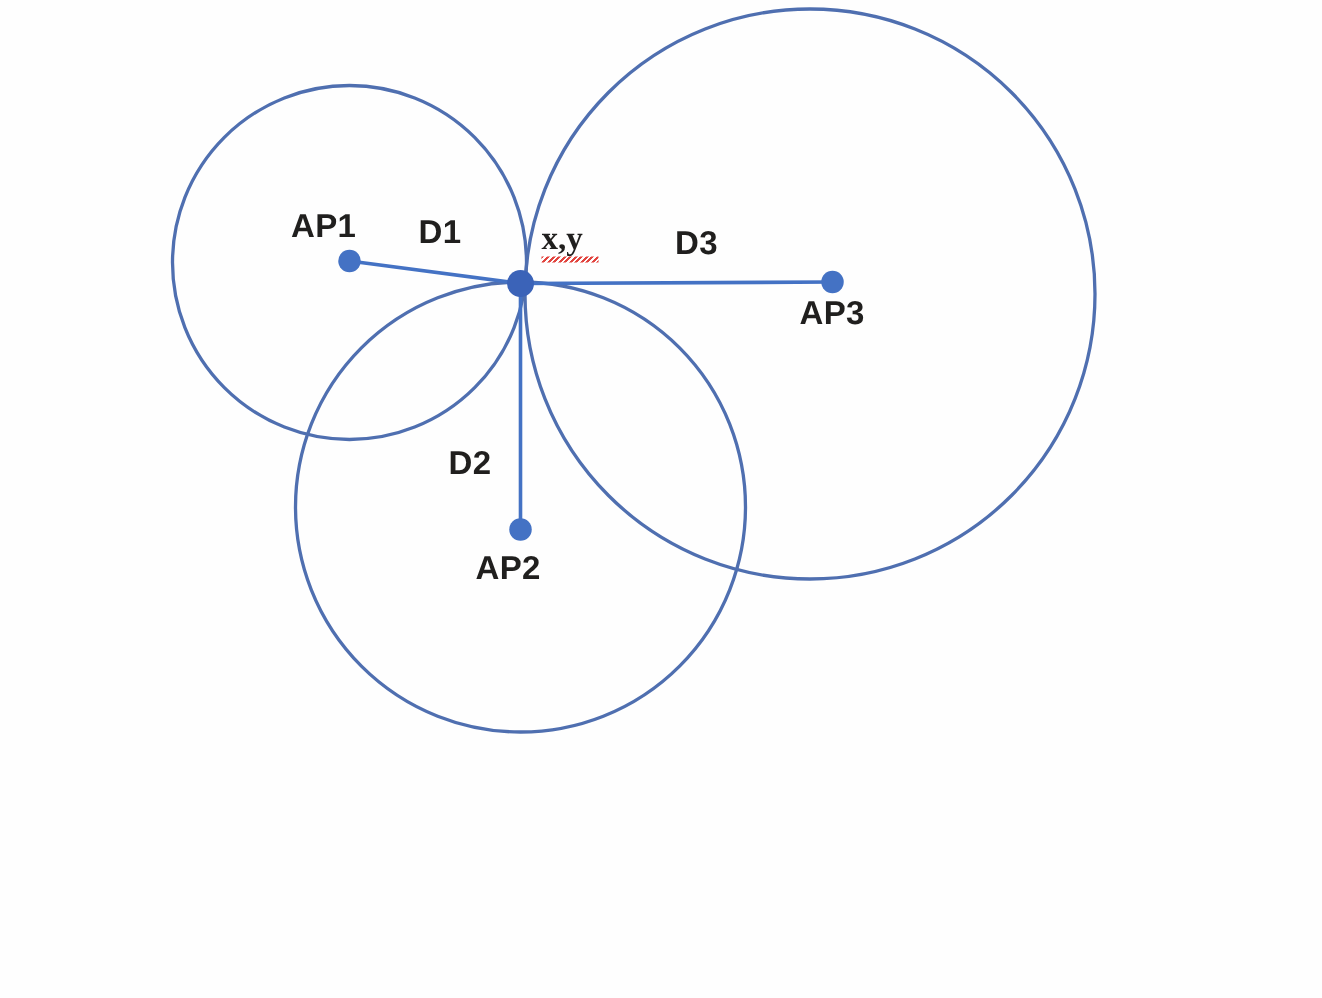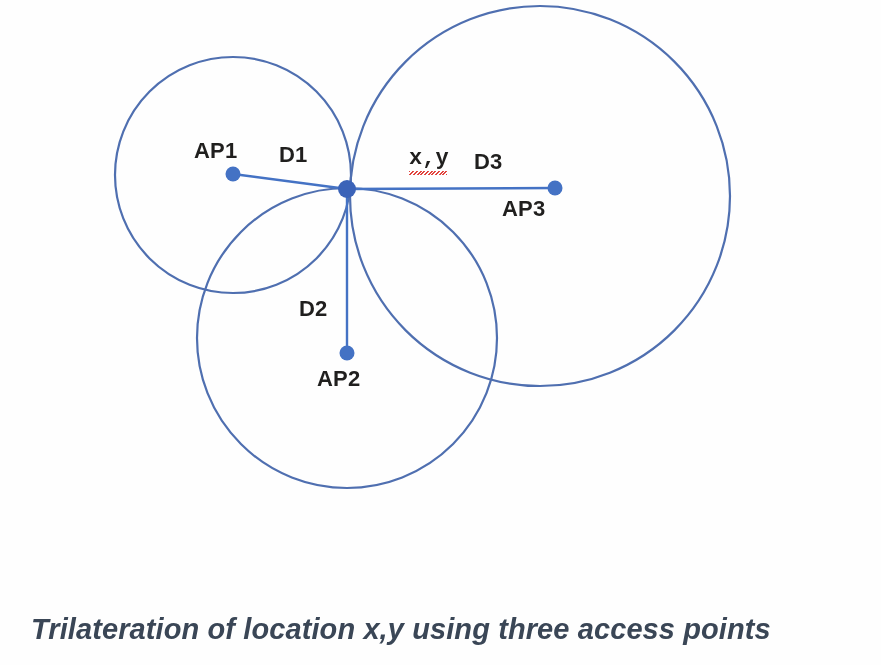--- a/index.html
+++ b/index.html
@@ -62,38 +62,37 @@
     font-size: 22px;
     color: #201f1e;
     letter-spacing: 0.2px;
     white-space: nowrap;
     line-height: 1;
     text-shadow: 0 0 1px rgba(255,255,255,0.9);
   }
 
   #label-ap1 { left: 194px; top: 140px; }
   #label-d1  { left: 279px; top: 144px; }
-  #label-d3  { left: 474px; top: 151px; }
-  #label-ap3 { left: 502px; top: 198px; text-align: right; }
+  #label-d3  { left: 450px; top: 151px; }
+  #label-ap3 { left: 533px; top: 198px; text-align: right; }
   #label-d2  { left: 299px; top: 298px; }
   #label-ap2 { left: 317px; top: 368px; }
 
   #label-node {
     position: absolute;
     left: 361px;
     top: 148px;
-    font-family: Liberation Mono, monospace;
+    font-family: Liberation Serif, serif;
     font-weight: bold;
     font-size: 22px;
     color: #201f1e;
     line-height: 1;
     white-space: nowrap;
     padding-bottom: 5px;
     text-shadow: 0 0 1px rgba(255,255,255,0.9);
-    margin-left: 48px;
   }
 
   #label-node .spellcheck-underline {
     position: absolute;
     left: 0;
     bottom: 0;
     width: 38px;
     height: 4px;
     background-image:
       repeating-linear-gradient(135deg,
@@ -149,15 +148,14 @@
 
   <div class="diagram-label" id="label-d2">D2</div>
 
   <div class="diagram-label" id="label-ap2">AP2</div>
 
   <div id="label-node">
     <span>x,y</span>
     <span class="spellcheck-underline"></span>
   </div>
 
-  <div id="caption">Trilateration of location x,y using three access points</div>
 
 </div>
 
 </body></html>

